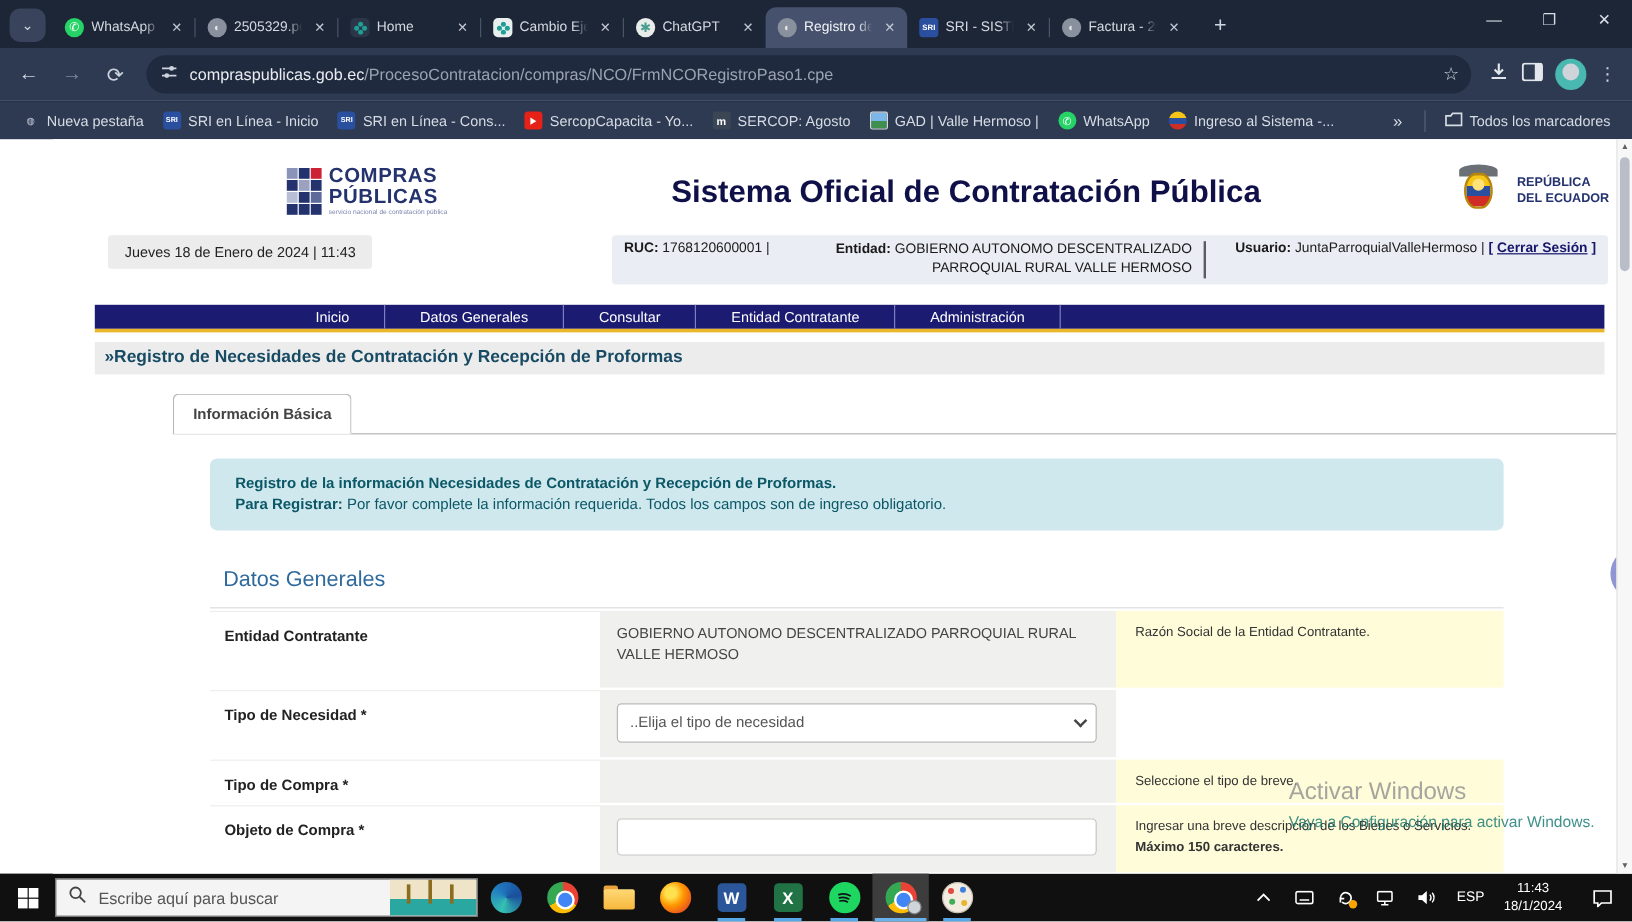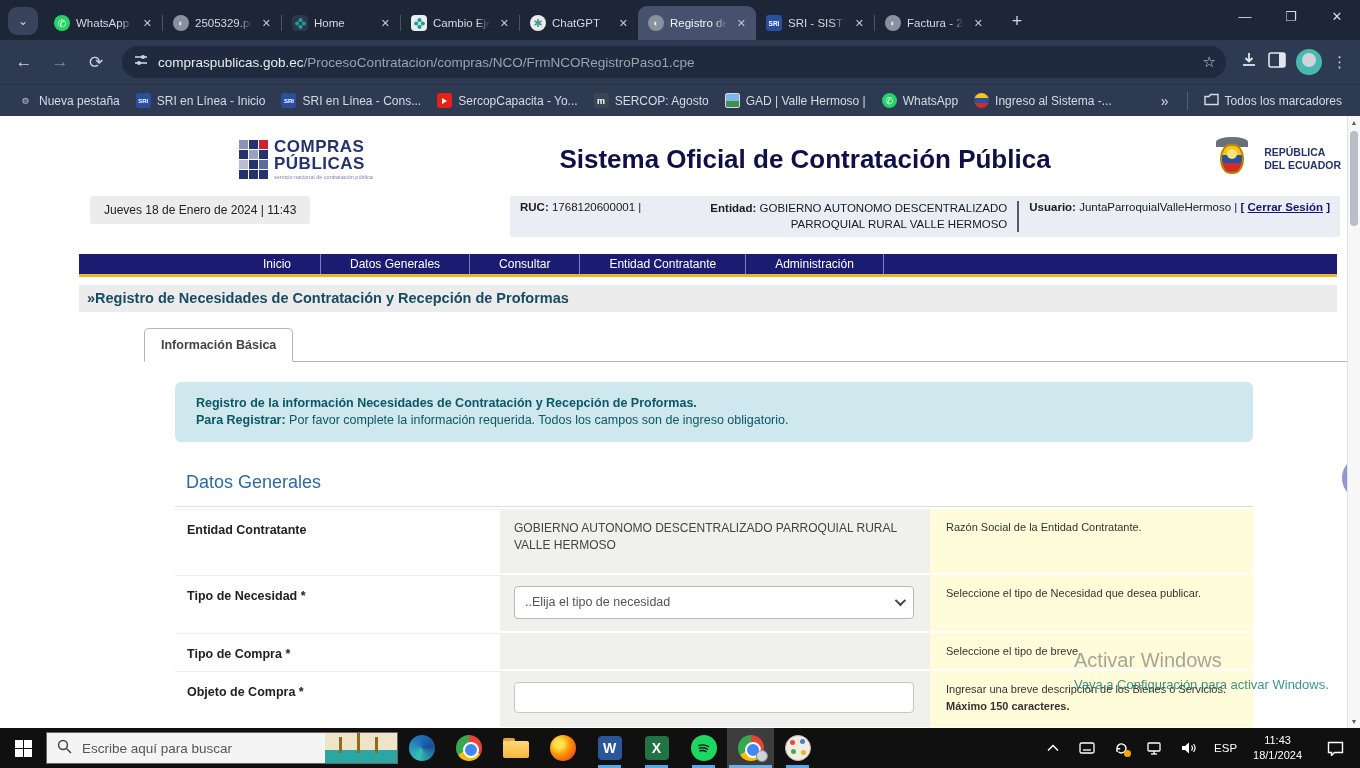--- a/index.html
+++ b/index.html
@@ -73,21 +73,21 @@
   .crest .wings { position:absolute; top:0; left:4px; width:32px; height:10px; background:#6b6f76; border-radius:50% 50% 0 0; }
   .crest .shield { position:absolute; top:7px; left:8px; width:24px; height:30px; border-radius:50%/60%; background:linear-gradient(#f5c518 34%, #2a4f9e 34% 67%, #cf2d25 67%); border:2px solid #b8860b; }
   .crest .sun { position:absolute; top:12px; left:15px; width:10px; height:10px; border-radius:50%; background:#ffe27a; }
   .republic-text { font-size:10.5px; font-weight:bold; color:#24336e; line-height:1.25; }
 
   .session-row { display:flex; padding:0 51px 0 46px; align-items:flex-start; }
   .date-box { background:#ececec; border-radius:3px; padding:7px 14px; font-size:12px; color:#222; }
   .session-box { margin-left:auto; width:830px; background:#ebedf4; border-radius:3px; display:flex; padding:5px 10px; font-size:11.5px; color:#1a1a1a; }
   .seg-ruc { white-space:nowrap; padding-right:6px; }
   .seg-entity { flex:1; text-align:right; padding-right:10px; border-right:2px solid #5a5a66; line-height:1.35; }
-  .seg-user { padding-left:10px; white-space:nowrap; }
+  .seg-user { padding-left:24px; white-space:nowrap; }
   .blab { font-weight:bold; }
   .logout { font-weight:bold; color:#16166b; text-decoration:underline; cursor:pointer; }
   .lbrk { font-weight:bold; color:#16166b; }
 
   .mainnav { margin:17px 54px 0 35px; background:#1b1b72; height:20px; display:flex; padding-left:155px; }
   .mainnav .item { color:#fff; font-size:12px; line-height:20px; padding:0 29px; border-right:1px solid #7d7dc0; cursor:pointer; white-space:nowrap; }
   .goldline { margin:0 54px 0 35px; height:3px; background:#eab62c; }
 
   .breadcrumb { margin:8px 54px 0 35px; background:#ececec; padding:5px 8px 6px; font-size:14.5px; font-weight:bold; color:#174a63; }
 
@@ -390,21 +390,20 @@
             <div class="fcell-help">Razón Social de la Entidad Contratante.</div>
           </div>
           <div class="frow r2">
             <div class="fcell-label">Tipo de Necesidad *</div>
             <div class="fcell-value">
               <div class="sel">
                   <span>..Elija el tipo de necesidad</span>
                   <span class="chev"></span>
                 </div>
             </div>
-            <div class="fcell-help">Seleccione el tipo de Necesidad que desea publicar.</div>
           </div>
           <div class="frow r3">
             <div class="fcell-label">Tipo de Compra *</div>
             <div class="fcell-value"></div>
             <div class="fcell-help">Seleccione el tipo de breve.</div>
           </div>
           <div class="frow r4">
             <div class="fcell-label">Objeto de Compra *</div>
             <div class="fcell-value">
               <input class="txt-input" type="text" style="">

